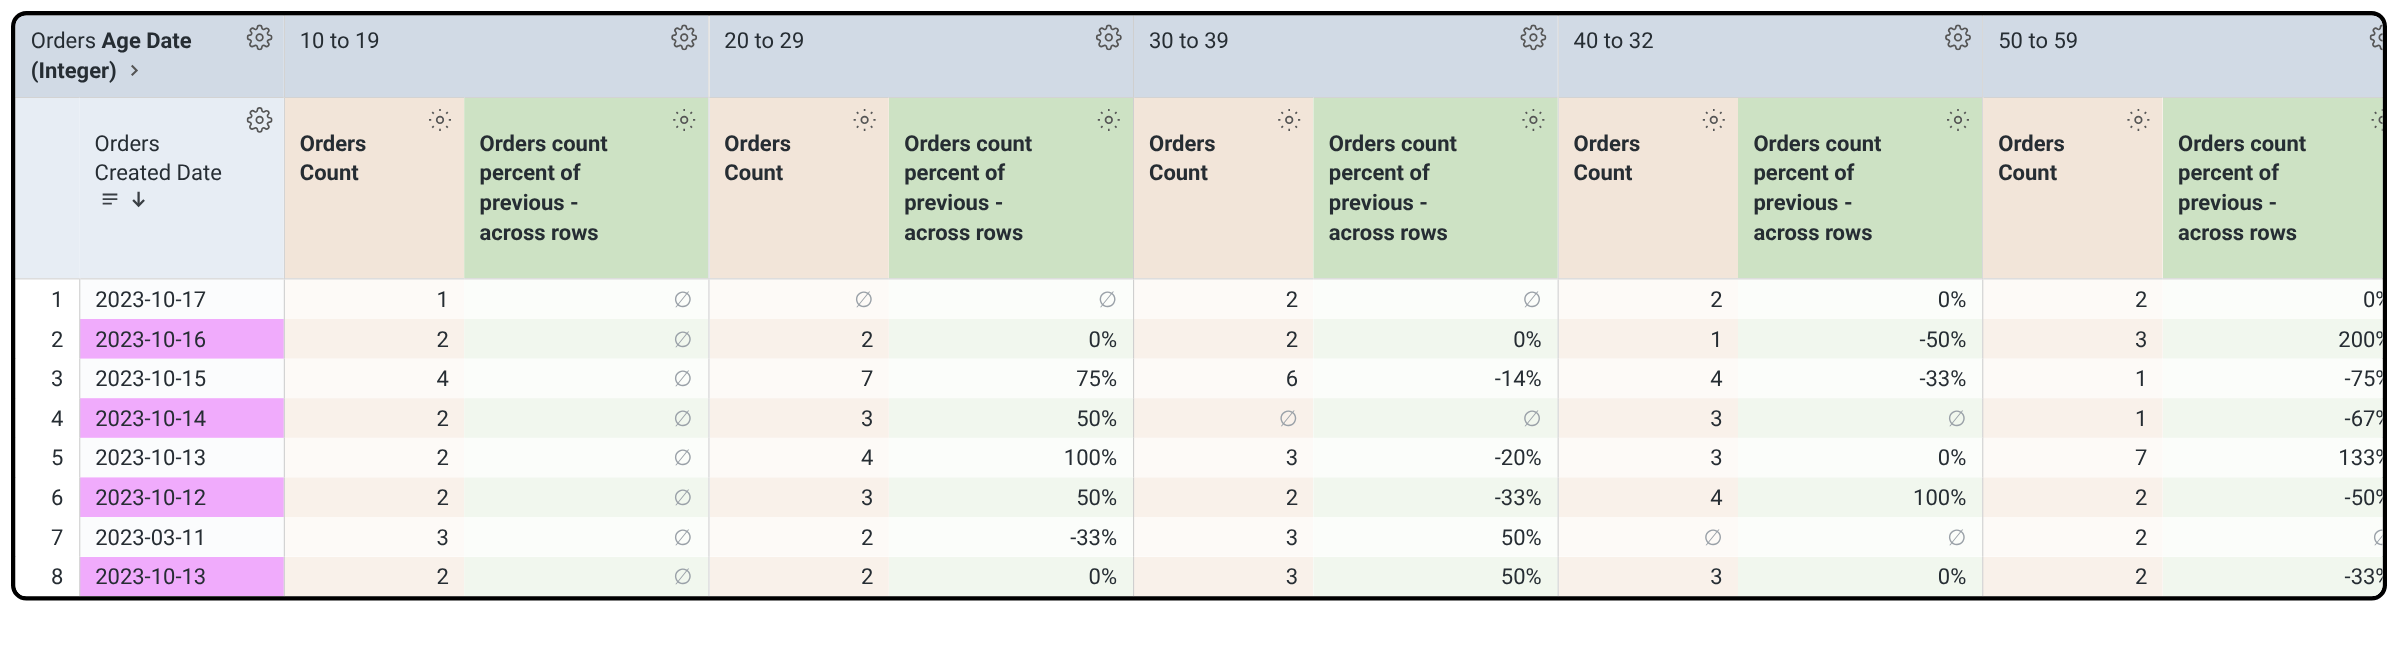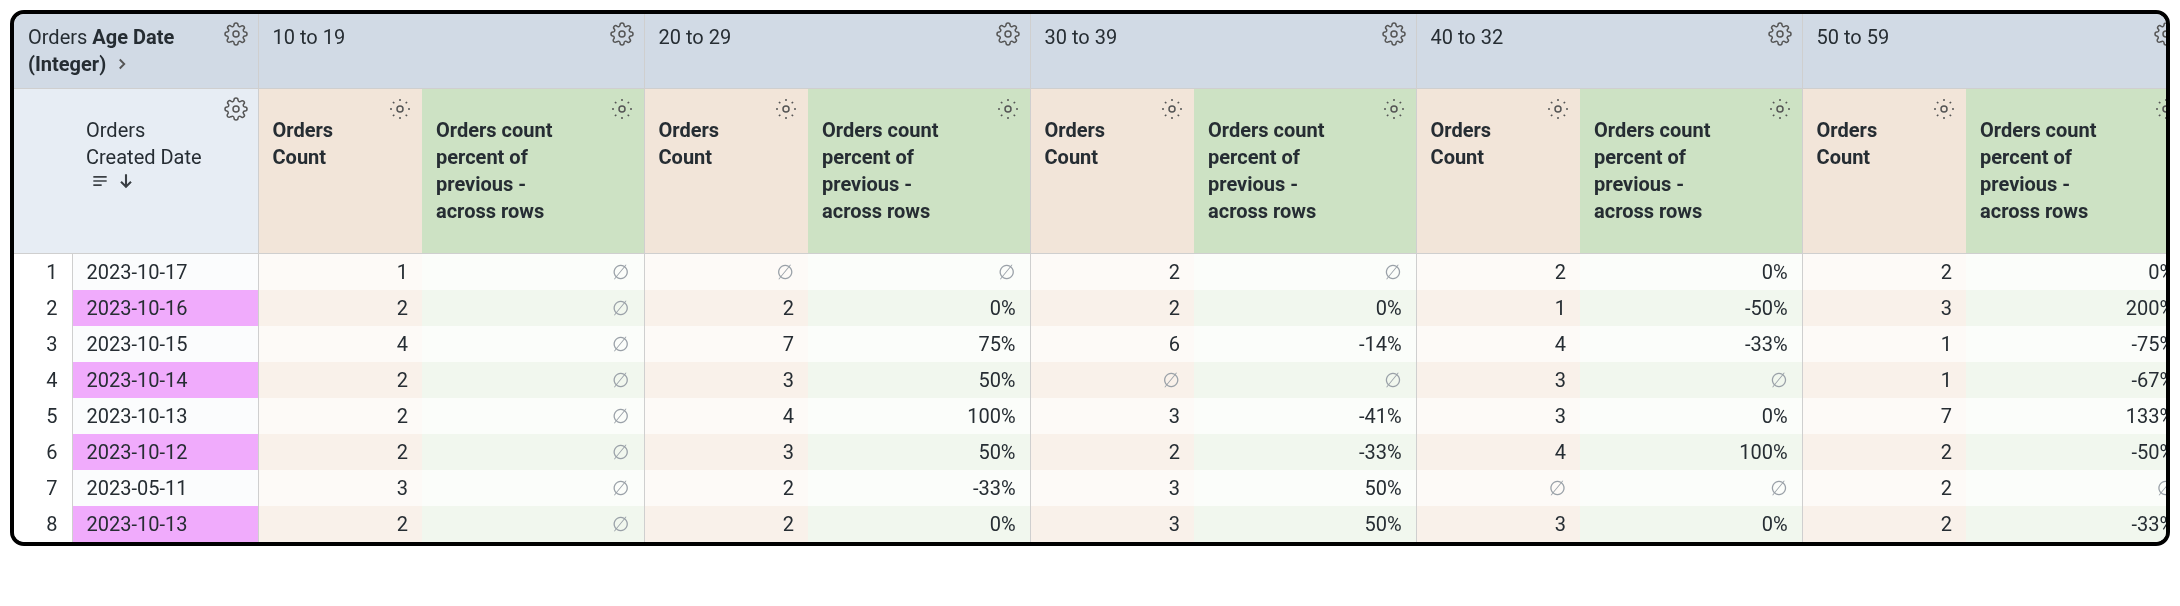--- a/index.html
+++ b/index.html
@@ -364,21 +364,21 @@
           <td class="cell num bg-green1">-67%</td>
         </tr>
         <tr>
           <td class="cell idx bg-white vborder">5</td>
           <td class="cell date bg-blue0 vborder">2023-10-13</td>
           <td class="cell num bg-peach0">2</td>
           <td class="cell num bg-green0 vborder"><span class="null">∅</span></td>
           <td class="cell num bg-peach0">4</td>
           <td class="cell num bg-green0 vborder">100%</td>
           <td class="cell num bg-peach0">3</td>
-          <td class="cell num bg-green0 vborder">-41%</td>
+          <td class="cell num bg-green0 vborder">-20%</td>
           <td class="cell num bg-peach0">3</td>
           <td class="cell num bg-green0 vborder">0%</td>
           <td class="cell num bg-peach0">7</td>
           <td class="cell num bg-green0">133%</td>
         </tr>
         <tr>
           <td class="cell idx bg-white vborder">6</td>
           <td class="cell date bg-blue1 vborder">2023-10-12</td>
           <td class="cell num bg-peach1">2</td>
           <td class="cell num bg-green1 vborder"><span class="null">∅</span></td>
@@ -386,21 +386,21 @@
           <td class="cell num bg-green1 vborder">50%</td>
           <td class="cell num bg-peach1">2</td>
           <td class="cell num bg-green1 vborder">-33%</td>
           <td class="cell num bg-peach1">4</td>
           <td class="cell num bg-green1 vborder">100%</td>
           <td class="cell num bg-peach1">2</td>
           <td class="cell num bg-green1">-50%</td>
         </tr>
         <tr>
           <td class="cell idx bg-white vborder">7</td>
-          <td class="cell date bg-blue0 vborder">2023-05-11</td>
+          <td class="cell date bg-blue0 vborder">2023-03-11</td>
           <td class="cell num bg-peach0">3</td>
           <td class="cell num bg-green0 vborder"><span class="null">∅</span></td>
           <td class="cell num bg-peach0">2</td>
           <td class="cell num bg-green0 vborder">-33%</td>
           <td class="cell num bg-peach0">3</td>
           <td class="cell num bg-green0 vborder">50%</td>
           <td class="cell num bg-peach0"><span class="null">∅</span></td>
           <td class="cell num bg-green0 vborder"><span class="null">∅</span></td>
           <td class="cell num bg-peach0">2</td>
           <td class="cell num bg-green0"><span class="null">∅</span></td>

